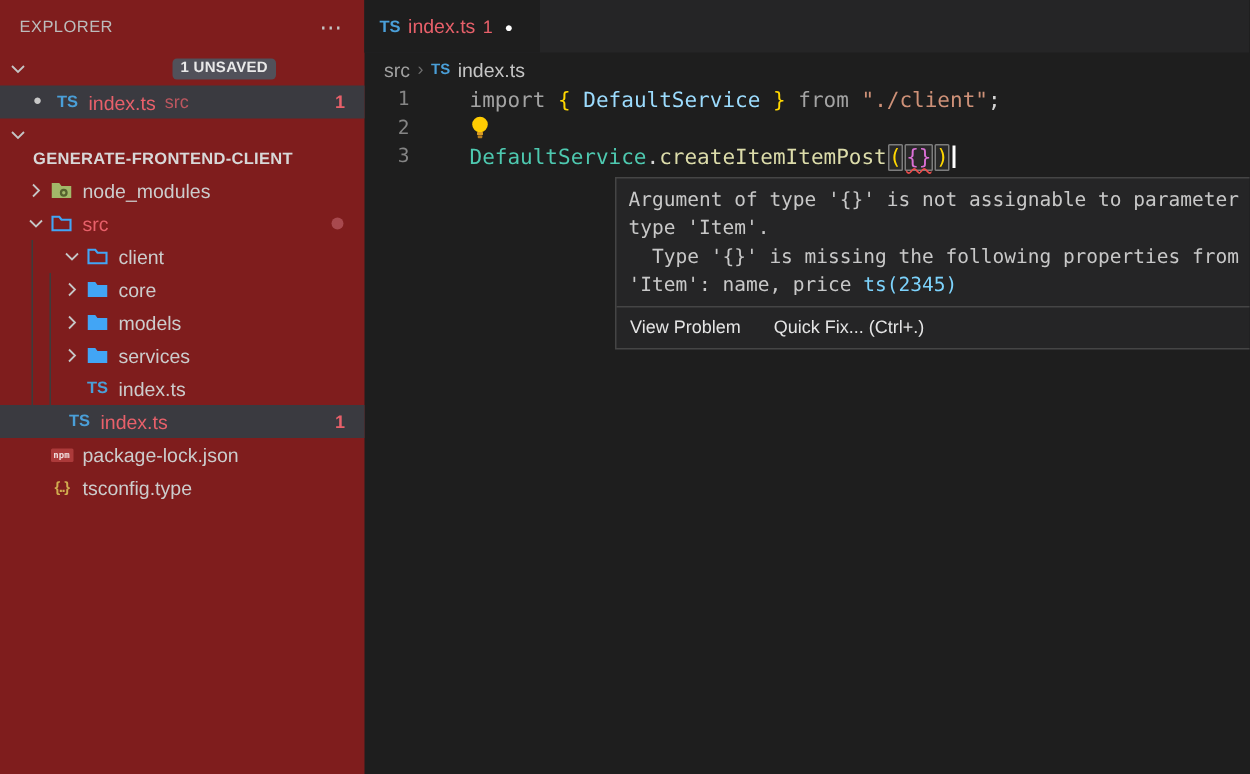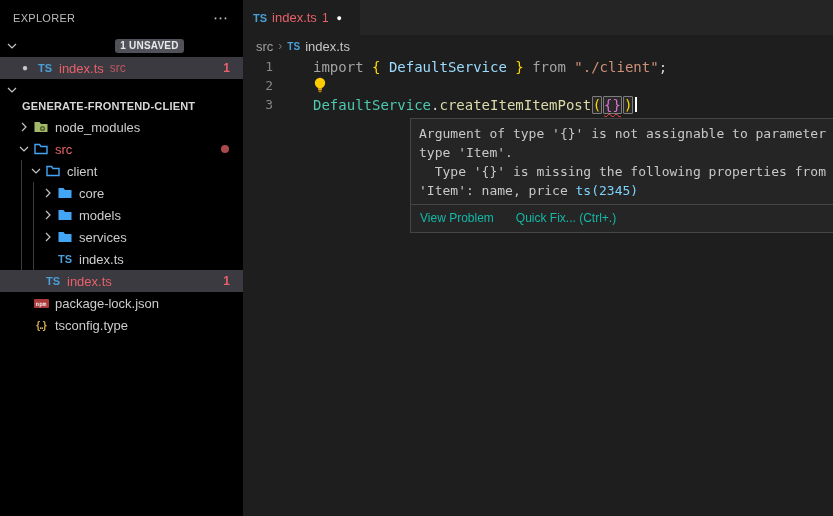--- a/index.html
+++ b/index.html
@@ -4,21 +4,21 @@
 <style>
   * { margin:0; padding:0; box-sizing:border-box; }
   html,body { width:833px; height:516px; overflow:hidden; }
   body {
     position:relative; background:#1e1e1e;
     font-family:"Liberation Sans", sans-serif; color:#cccccc;
     -webkit-font-smoothing:antialiased;
   }
 
   
-  .sidebar { position:absolute; left:0; top:0; width:243px; height:516px; background:#000000; }
+  .sidebar { position:absolute; left:0; top:0; width:243px; height:516px; background:#7f1d1d; }
   .sidebar-header { height:35px; display:flex; align-items:center; justify-content:space-between;
     padding:0 14px 0 13px; font-size:11px; color:#bcbcbc; letter-spacing:.3px; }
   .more-icon { font-size:15px; color:#c5c5c5; letter-spacing:1px; cursor:pointer; }
 
   .section-row { height:22px; display:flex; align-items:center; font-size:11px; font-weight:bold;
     color:#d8d8d8; padding-left:4px; }
   .section-row .label { margin-left:2px; letter-spacing:.2px;margin-top:32px; }
   .badge-pill { margin-left:8px; background:#51515a; color:#e8e8e8; font-size:10px; font-weight:600;
     padding:1px 5px 2px; border-radius:3px; letter-spacing:.2px; }
 
@@ -68,21 +68,21 @@
 
   
   .hover-popup { position:absolute; left:410px; top:118px; width:540px; background:#252526;
     border:1px solid #454545; z-index:5; }
   .hover-content { padding:5px 8px 4px; font-family:"DejaVu Sans Mono",monospace; font-size:13px;
     line-height:19px; color:#c8c8c8; overflow:hidden; }
   .hover-line { white-space:pre; }
   .code-ref { color:#7dd3fc; }
   .hover-actions { border-top:1px solid #454545; padding:6px 9px 7px; display:flex; gap:22px;
     font-size:12px; }
-  .hover-link { color:#14b8a6; cursor:pointer; }
+  .hover-link { color:#e5e5e5; cursor:pointer; }
 </style>
 </head>
 <body>
 
 <div class="sidebar">
 
   <div class="sidebar-header">
     <span>EXPLORER</span>
     <span class="more-icon">⋯</span>
   </div>
@@ -144,21 +144,21 @@
       </span>
       <span class="icon-slot">
         <svg width="16" height="16" viewBox="0 0 16 16">
             <path d="M2 3.5h4.5l1.5 2h6v7H2z" fill="none" stroke="#42a5f5" stroke-width="1.4"></path>
           </svg>
       </span>
       <span class="err-text">src</span>
       <span class="dot-badge"></span>
     </div>
 
-    <div class="row" style="padding-left:28px;">
+    <div class="row" style="padding-left:40px;">
       <span class="chev-slot">
         <svg width="16" height="16" viewBox="0 0 16 16">
             <path d="M4 6l4 4 4-4" stroke="#c5c5c5" stroke-width="1.2" fill="none"></path>
           </svg>
       </span>
       <span class="icon-slot">
         <svg width="16" height="16" viewBox="0 0 16 16">
             <path d="M2 3.5h4.5l1.5 2h6v7H2z" fill="none" stroke="#42a5f5" stroke-width="1.4"></path>
           </svg>
       </span>

